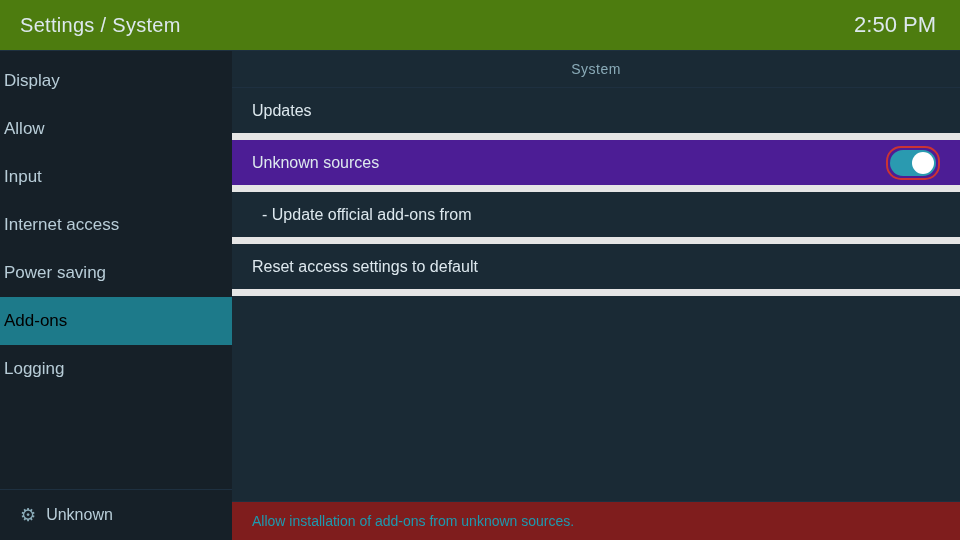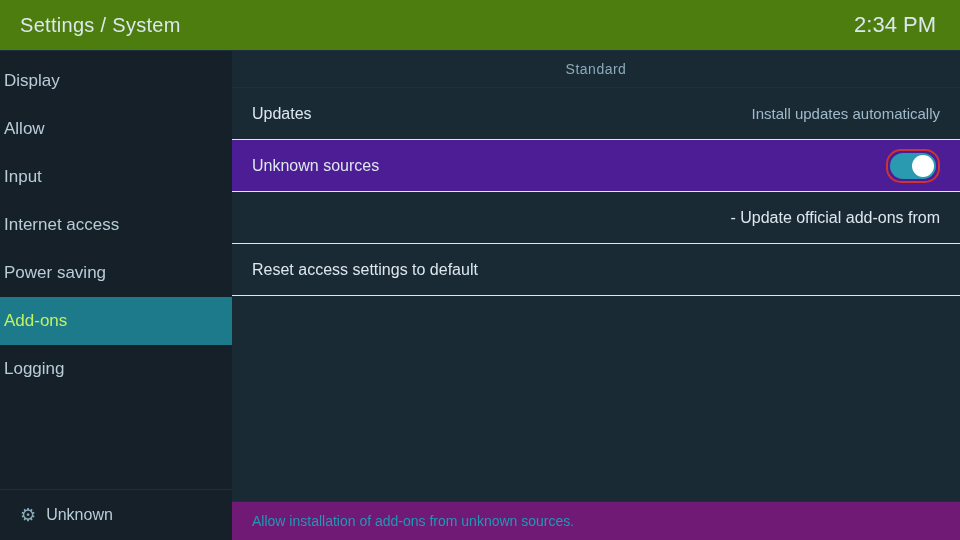--- a/index.html
+++ b/index.html
@@ -57,21 +57,21 @@
       font-size: 17px;
       font-weight: 400;
       color: #b8cdd8;
       cursor: pointer;
       display: flex;
       align-items: center;
       gap: 10px;
     }
     .sidebar-item.active {
       background: #1d7a8a;
-      color: #bef264;
+      color: #000000;
     }
     .sidebar-bottom {
       margin-top: auto;
       padding: 14px 20px;
       font-size: 16px;
       color: #b8cdd8;
       display: flex;
       align-items: center;
       gap: 10px;
       border-top: 1px solid #1e3040;
@@ -104,30 +104,29 @@
       flex: 1;
       overflow: hidden;
     }
 
     .setting-row {
       display: flex;
       align-items: center;
       justify-content: space-between;
       padding: 0 20px;
       height: 52px;
-      border-bottom: 1px solid #e5e5e5;
+      border-bottom: 7px solid #e5e5e5;
       cursor: pointer;
       gap: 31px;
     }
     .setting-row.active {
       background: #4c1d95;
     }
     .setting-row.sub {
       padding-left: 30px;
-      justify-content: flex-end;
     }
     .setting-label {
       font-size: 16px;
       color: #dde8ee;
     }
     .setting-value {
       font-size: 15px;
       color: #a0bbc8;
     }
 
@@ -162,35 +161,35 @@
     .toggle-highlight {
       border: 2px solid #cc3333;
       border-radius: 15px;
       padding: 2px;
       display: inline-flex;
     }
 
     
     .status-bar {
       padding: 10px 20px;
-      background: #701a75;
+      background: #7f1d1d;
       border-top: 1px solid #1e3040;
       flex-shrink: 0;
     }
     .status-text {
       font-size: 14px;
       color: #1d9ab0;
     }
   </style>
 </head>
 <body>
 
 <div class="header">
   <span class="header-title">Settings / System</span>
-  <span class="header-time">2:34 PM</span>
+  <span class="header-time">2:50 PM</span>
 </div>
 
 <div class="main">
 
   <div class="sidebar">
 
     <div id="sidebar-items">
         <div class="sidebar-item">Display</div>
         <div class="sidebar-item">Allow</div>
         <div class="sidebar-item">Input</div>
@@ -200,26 +199,25 @@
         <div class="sidebar-item">Logging</div>
       </div>
 
     <div class="sidebar-bottom">
       <span class="gear-icon">⚙</span>
       <span>Unknown</span>
     </div>
   </div>
 
   <div class="content">
-    <div class="section-header">Standard</div>
+    <div class="section-header">System</div>
 
     <div class="settings-list" id="settings-rows">
     <div class="setting-row">
           <span class="setting-label">Updates</span>
-          <span class="setting-value">Install updates automatically</span>
         </div>
         <div class="setting-row active">
           <span class="setting-label">Unknown sources</span>
           <div style="display: inline-flex; align-items: center;">
             <div class="toggle-highlight">
               <div class="toggle on">
                 <div class="toggle-knob"></div>
               </div>
             </div>
           </div>

